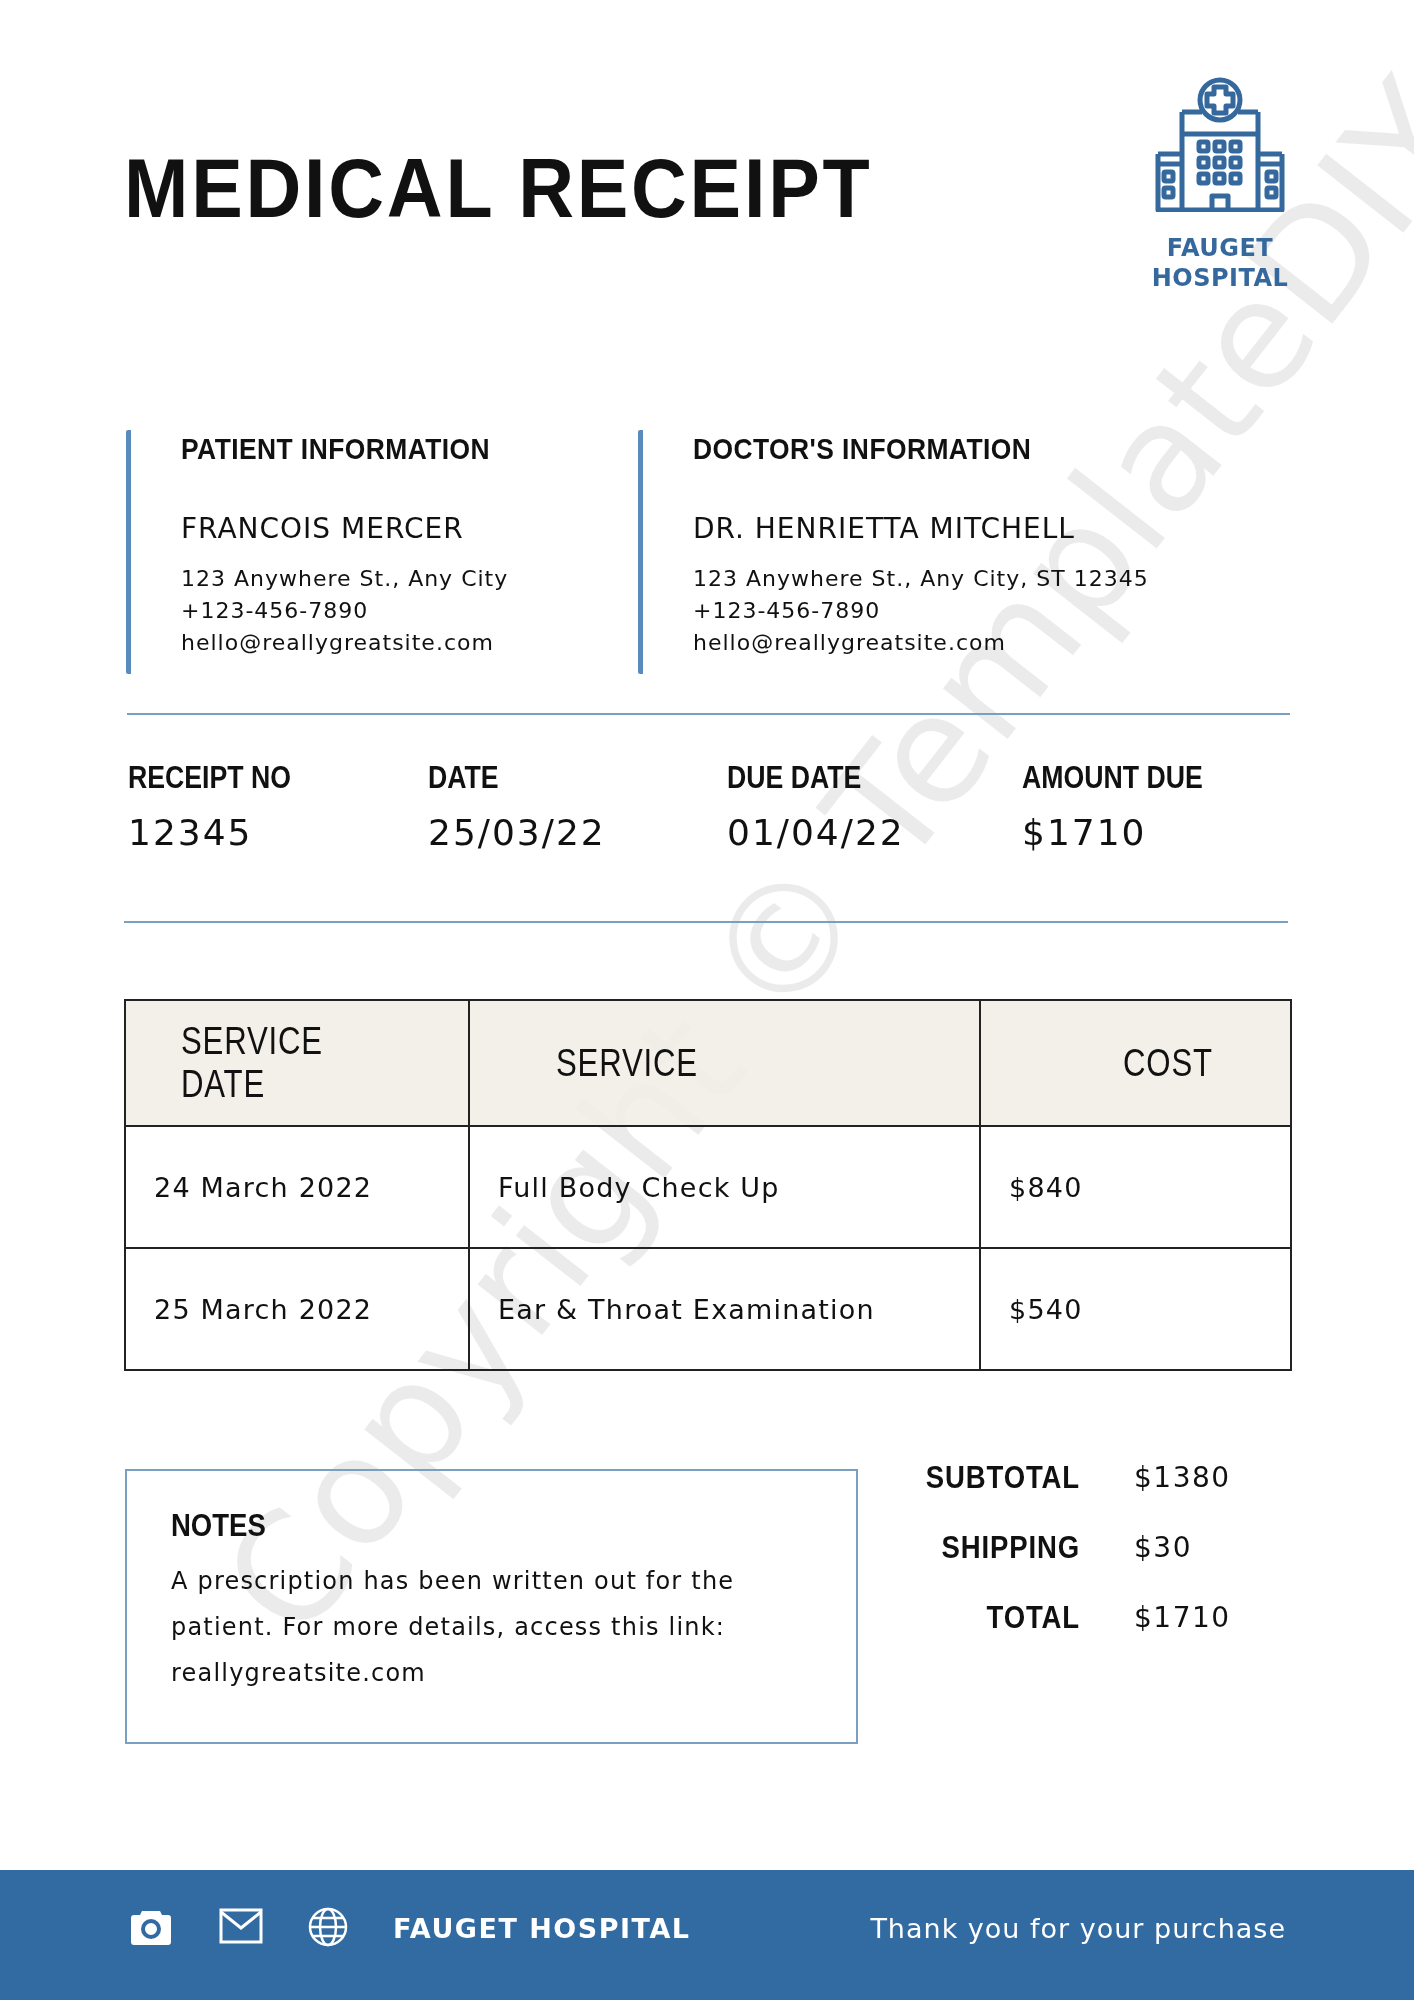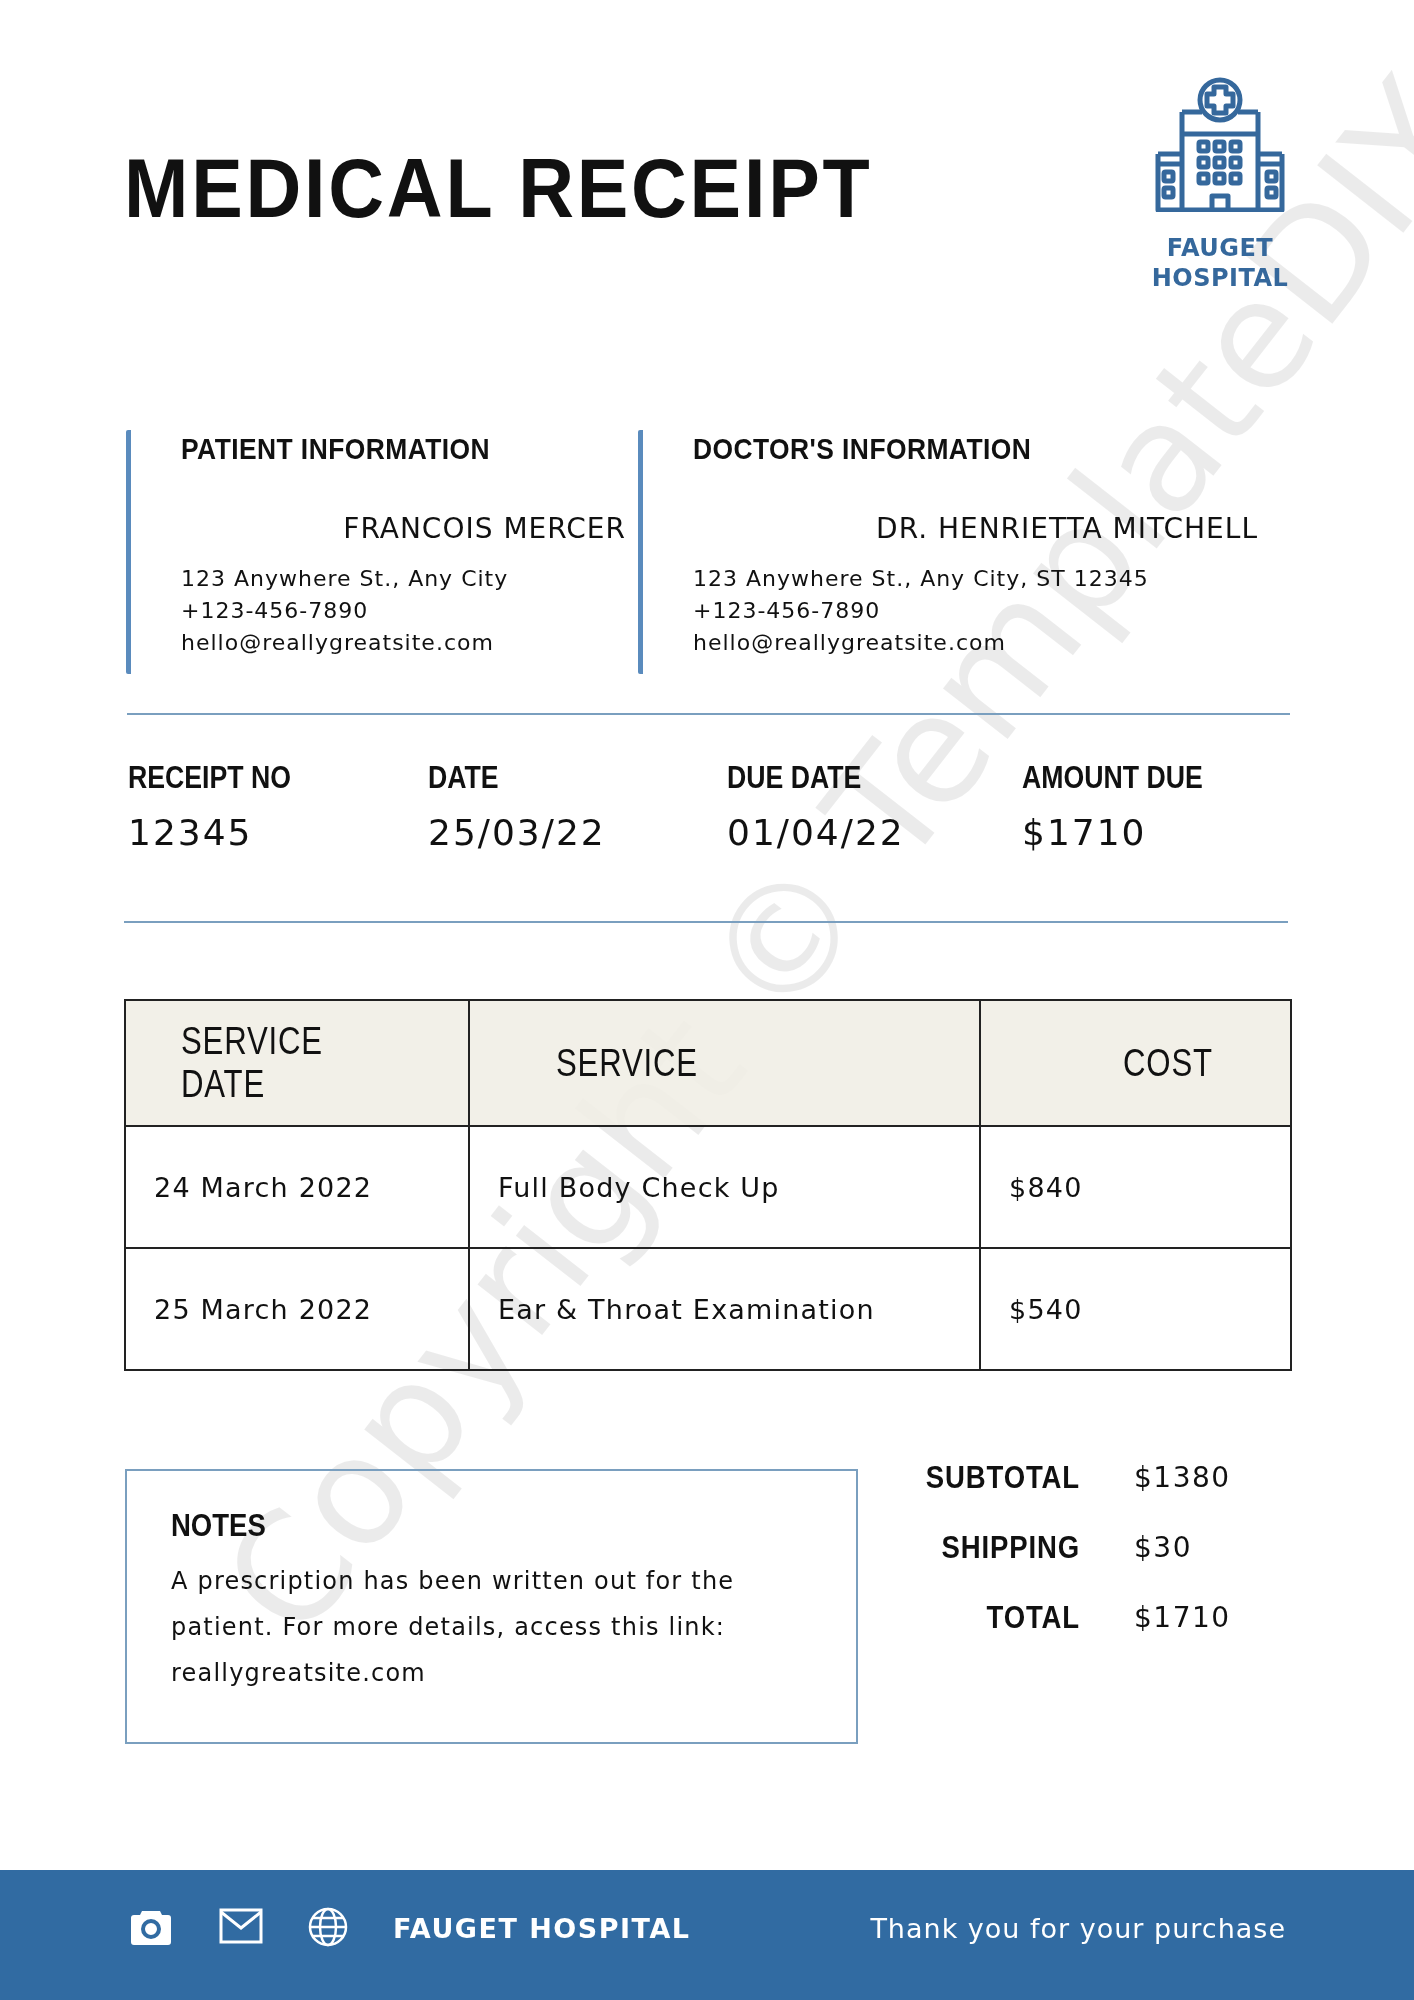--- a/index.html
+++ b/index.html
@@ -26,21 +26,21 @@
       color: #35689c; font-size: 24px; line-height: 30px; letter-spacing: 0.5px;
     }
 
     .info-block { position: absolute; top: 388px; height: 244px; padding-left: 50px; border-left: 5px solid #5a8bbd; border-radius: 2px; margin-top: 42px; }
     .info-patient { left: 126px; width: 500px; }
     .info-doctor { left: 638px; width: 620px; }
     .info-heading {
       font-family: "Liberation Sans", sans-serif; font-weight: 700; font-size: 30px;
       letter-spacing: 0.5px; transform: scaleX(0.88); transform-origin: left; margin-top: 2px;
     }
-    .info-name { margin-top: 46px; font-size: 28px; letter-spacing: 1px; text-align: right; }
+    .info-name { margin-top: 46px; font-size: 28px; letter-spacing: 1px; }
     .info-lines { margin-top: 18px; font-size: 22px; line-height: 32px; letter-spacing: 1px; }
 
     .hr { position: absolute; height: 2px; background: #7a9fbf; }
     .hr1 { left: 127px; width: 1163px; top: 713px; }
     .hr2 { left: 124px; width: 1164px; top: 921px; }
 
     .meta { position: absolute; top: 760px; }
     .meta-label {
       font-family: "Liberation Sans", sans-serif; font-weight: 700; font-size: 31px;
       transform: scaleX(0.86); transform-origin: left; white-space: nowrap;

